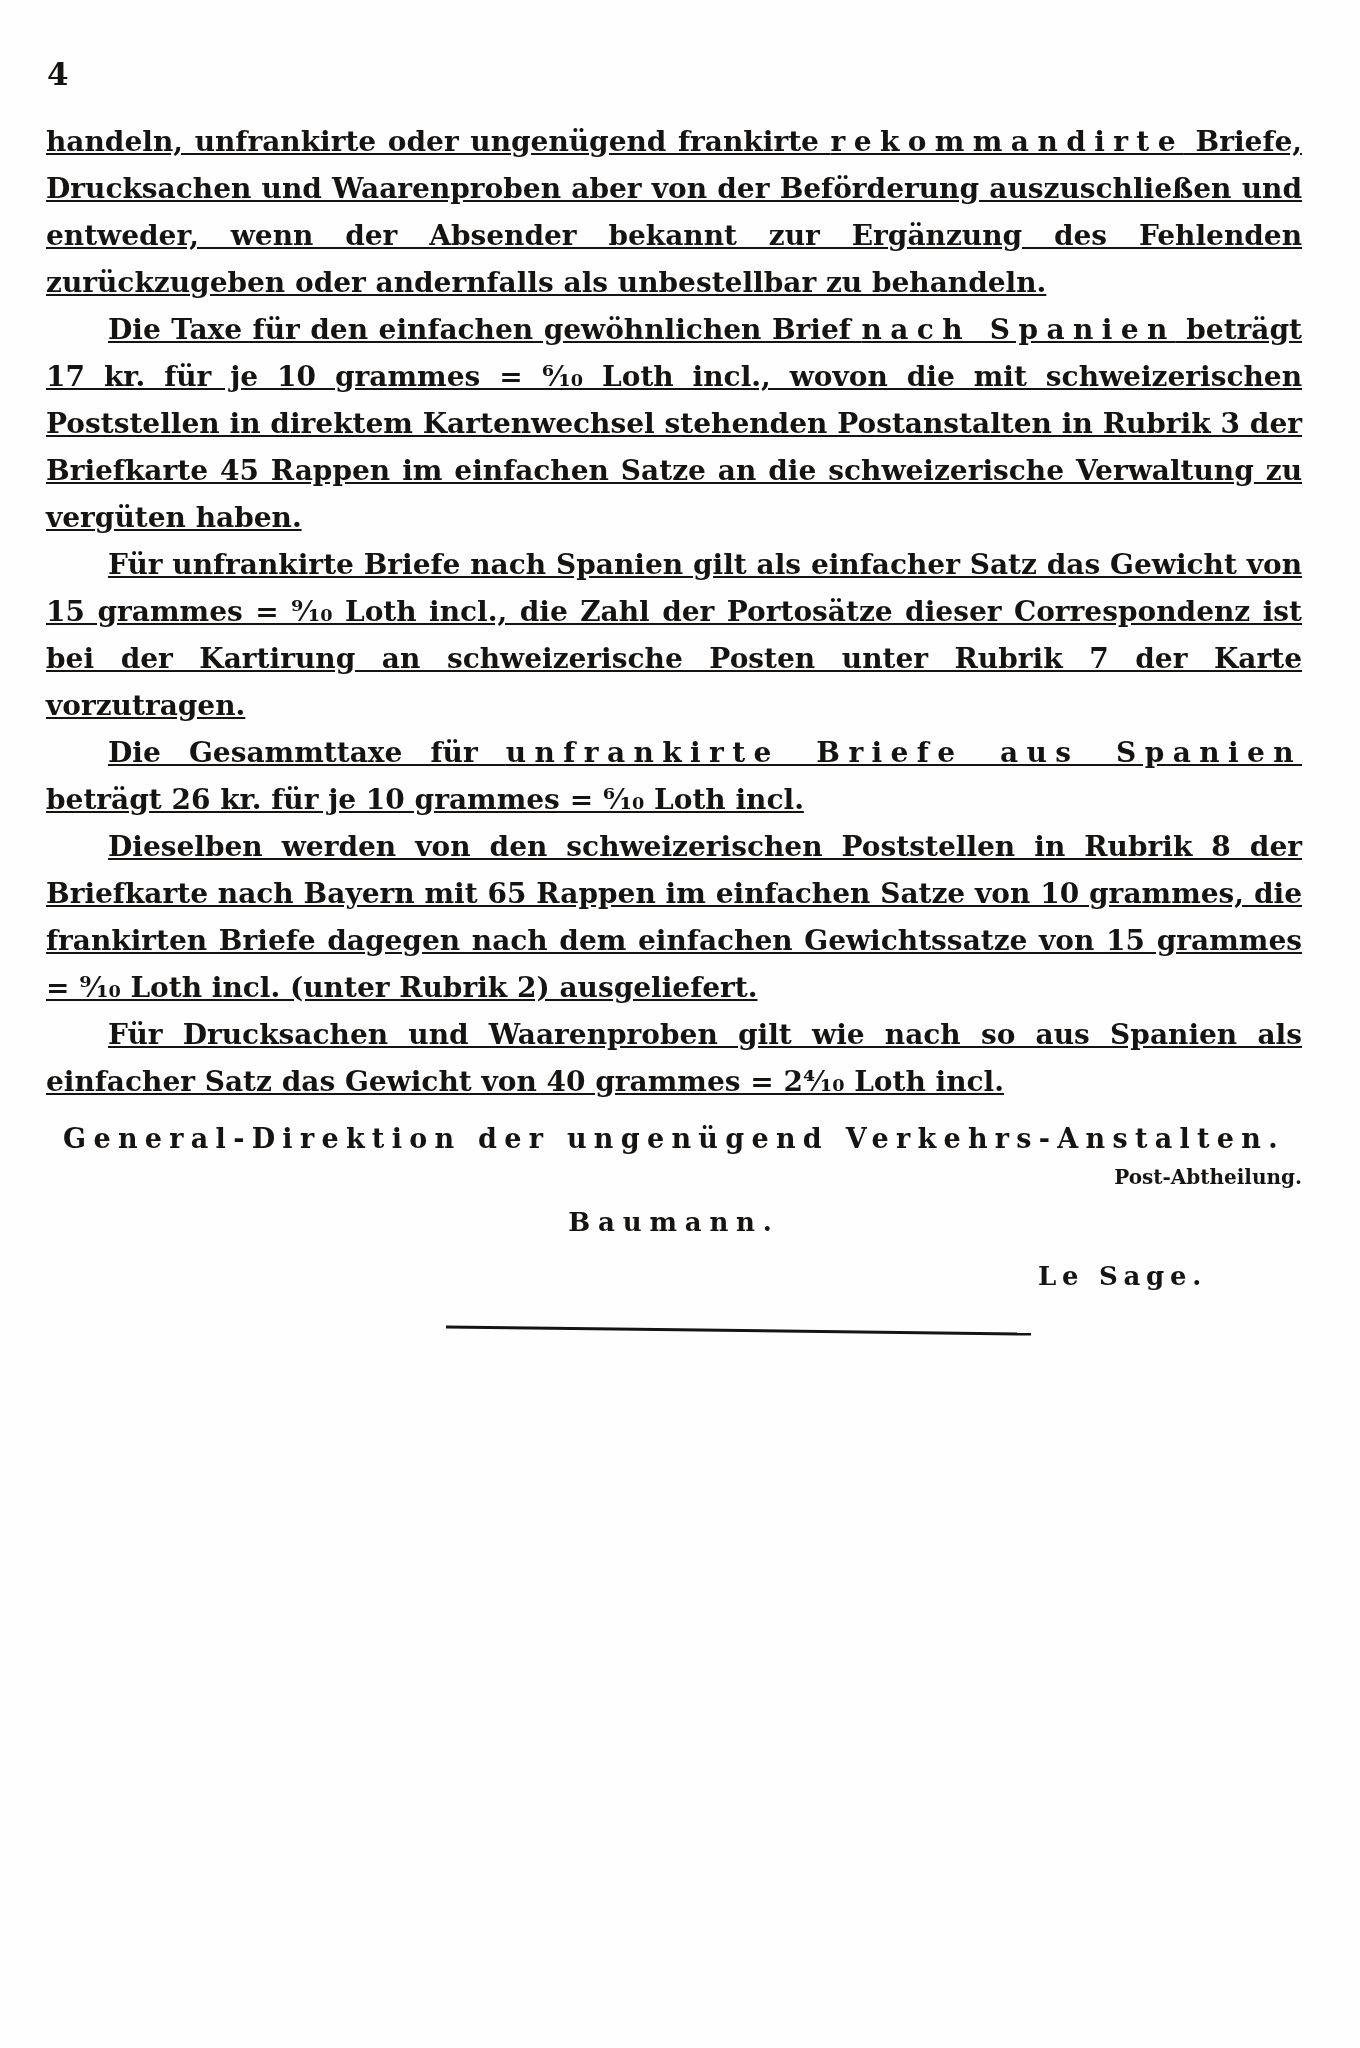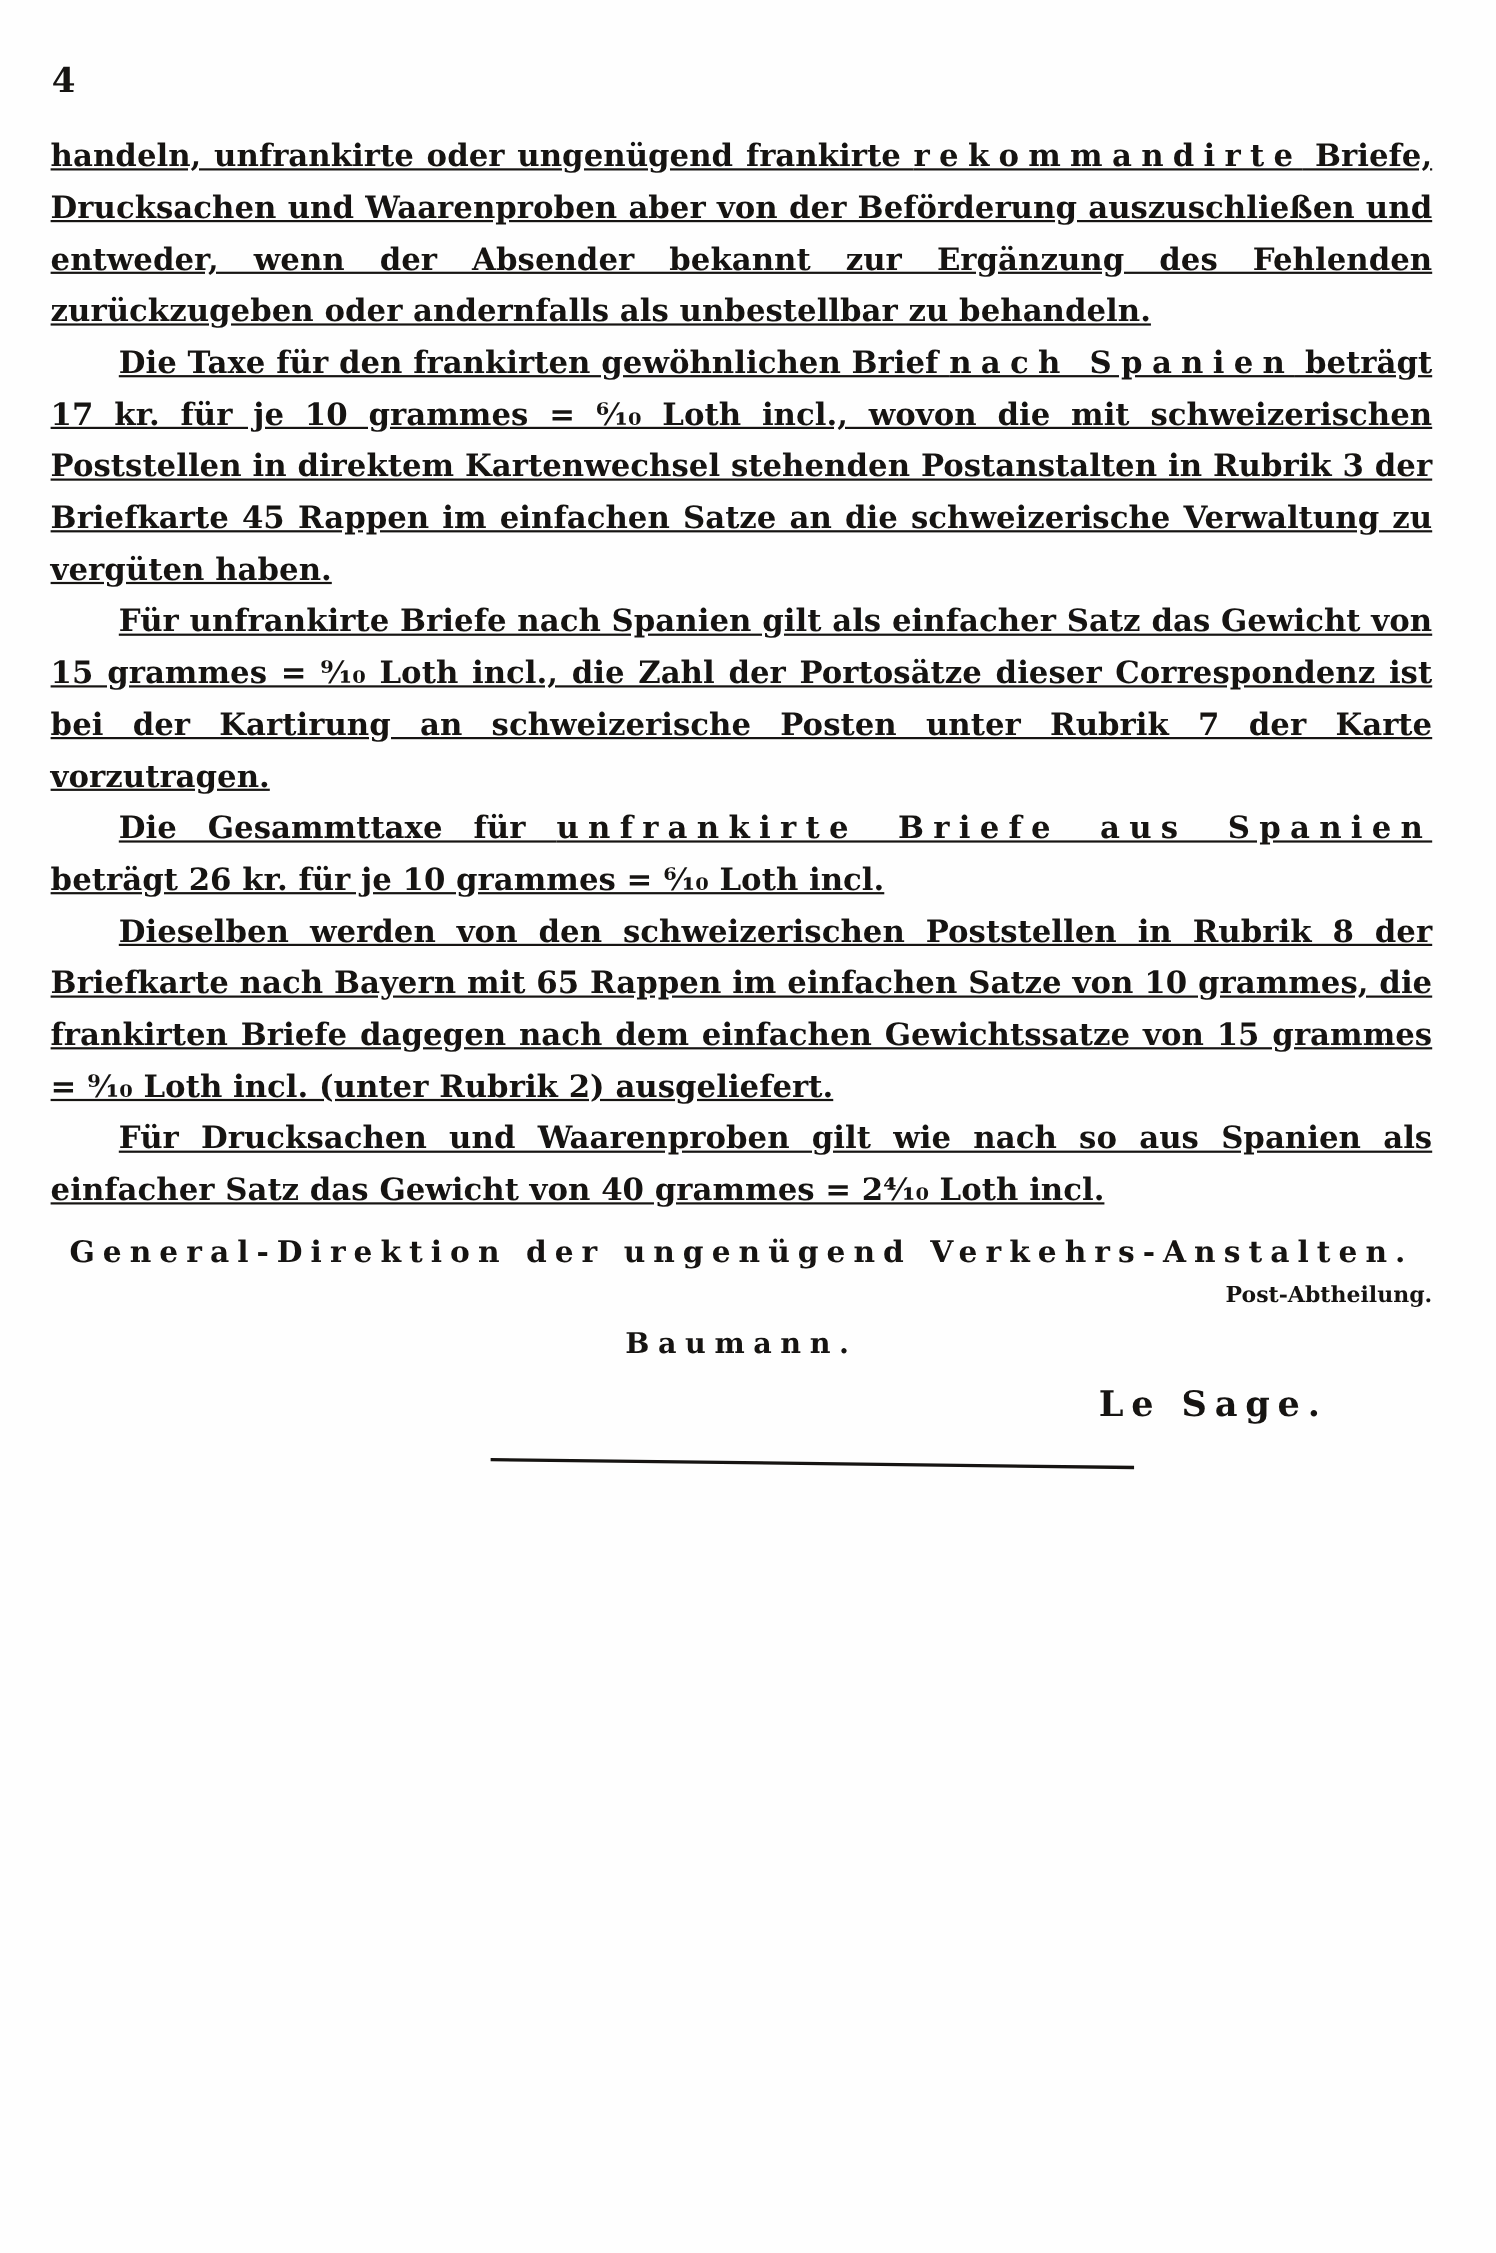--- a/index.html
+++ b/index.html
@@ -53,21 +53,21 @@
   }
   .sig-name {
     text-align: center;
     font-size: 26px;
     line-height: 38px;
     margin-top: 8px;
     letter-spacing: 0.30em;
   }
   .sig-right {
     text-align: right;
-    font-size: 32px;
+    font-size: 26px;
     line-height: 38px;
     margin-top: 16px;
     padding-right: 95px;
     letter-spacing: 0.22em;
   }
   .end-rule {
     width: 585px;
     height: 3px;
     background: #161412;
     margin-top: 34px;
@@ -76,21 +76,21 @@
   }
 </style>
 </head>
 <body>
 
 <div class="page">
   <div class="page-number">4</div>
 
   <div class="body-text" id="paragraphs">
       <p class="para"><span>handeln, unfrankirte oder ungenügend frankirte </span><span class="spaced">rekommandirte</span><span> Briefe, Drucksachen und Waarenproben aber von der Beförderung auszuschließen und entweder, wenn der Absender bekannt zur Ergänzung des Fehlenden zurückzugeben oder andernfalls als unbestellbar zu behandeln.</span></p>
-      <p class="para indent"><span>Die Taxe für den frankirten gewöhnlichen Brief </span><span class="spaced">nach Spanien</span><span> beträgt 17 kr. für je 10 grammes = ⁶⁄₁₀ Loth incl., wovon die mit schweizerischen Poststellen in direktem Kartenwechsel stehenden Postanstalten in Rubrik 3 der Briefkarte 45 Rappen im einfachen Satze an die schweizerische Verwaltung zu vergüten haben.</span></p>
+      <p class="para indent"><span>Die Taxe für den einfachen gewöhnlichen Brief </span><span class="spaced">nach Spanien</span><span> beträgt 17 kr. für je 10 grammes = ⁶⁄₁₀ Loth incl., wovon die mit schweizerischen Poststellen in direktem Kartenwechsel stehenden Postanstalten in Rubrik 3 der Briefkarte 45 Rappen im einfachen Satze an die schweizerische Verwaltung zu vergüten haben.</span></p>
       <p class="para indent"><span>Für unfrankirte Briefe nach Spanien gilt als einfacher Satz das Gewicht von 15 grammes = ⁹⁄₁₀ Loth incl., die Zahl der Portosätze dieser Correspondenz ist bei der Kartirung an schweizerische Posten unter Rubrik 7 der Karte vorzutragen.</span></p>
       <p class="para indent"><span>Die Gesammttaxe für </span><span class="spaced">unfrankirte Briefe aus Spanien</span><span> beträgt 26 kr. für je 10 grammes = ⁶⁄₁₀ Loth incl.</span></p>
       <p class="para indent"><span>Dieselben werden von den schweizerischen Poststellen in Rubrik 8 der Briefkarte nach Bayern mit 65 Rappen im einfachen Satze von 10 grammes, die frankirten Briefe dagegen nach dem einfachen Gewichtssatze von 15 grammes = ⁹⁄₁₀ Loth incl. (unter Rubrik 2) ausgeliefert.</span></p>
       <p class="para indent"><span>Für Drucksachen und Waarenproben gilt wie nach so aus Spanien als einfacher Satz das Gewicht von 40 grammes = 2⁴⁄₁₀ Loth incl.</span></p>
     </div>
 
 
   <div class="sig-org">General-Direktion der ungenügend Verkehrs-Anstalten.</div>
 
   <div class="sig-dept">Post-Abtheilung.</div>

